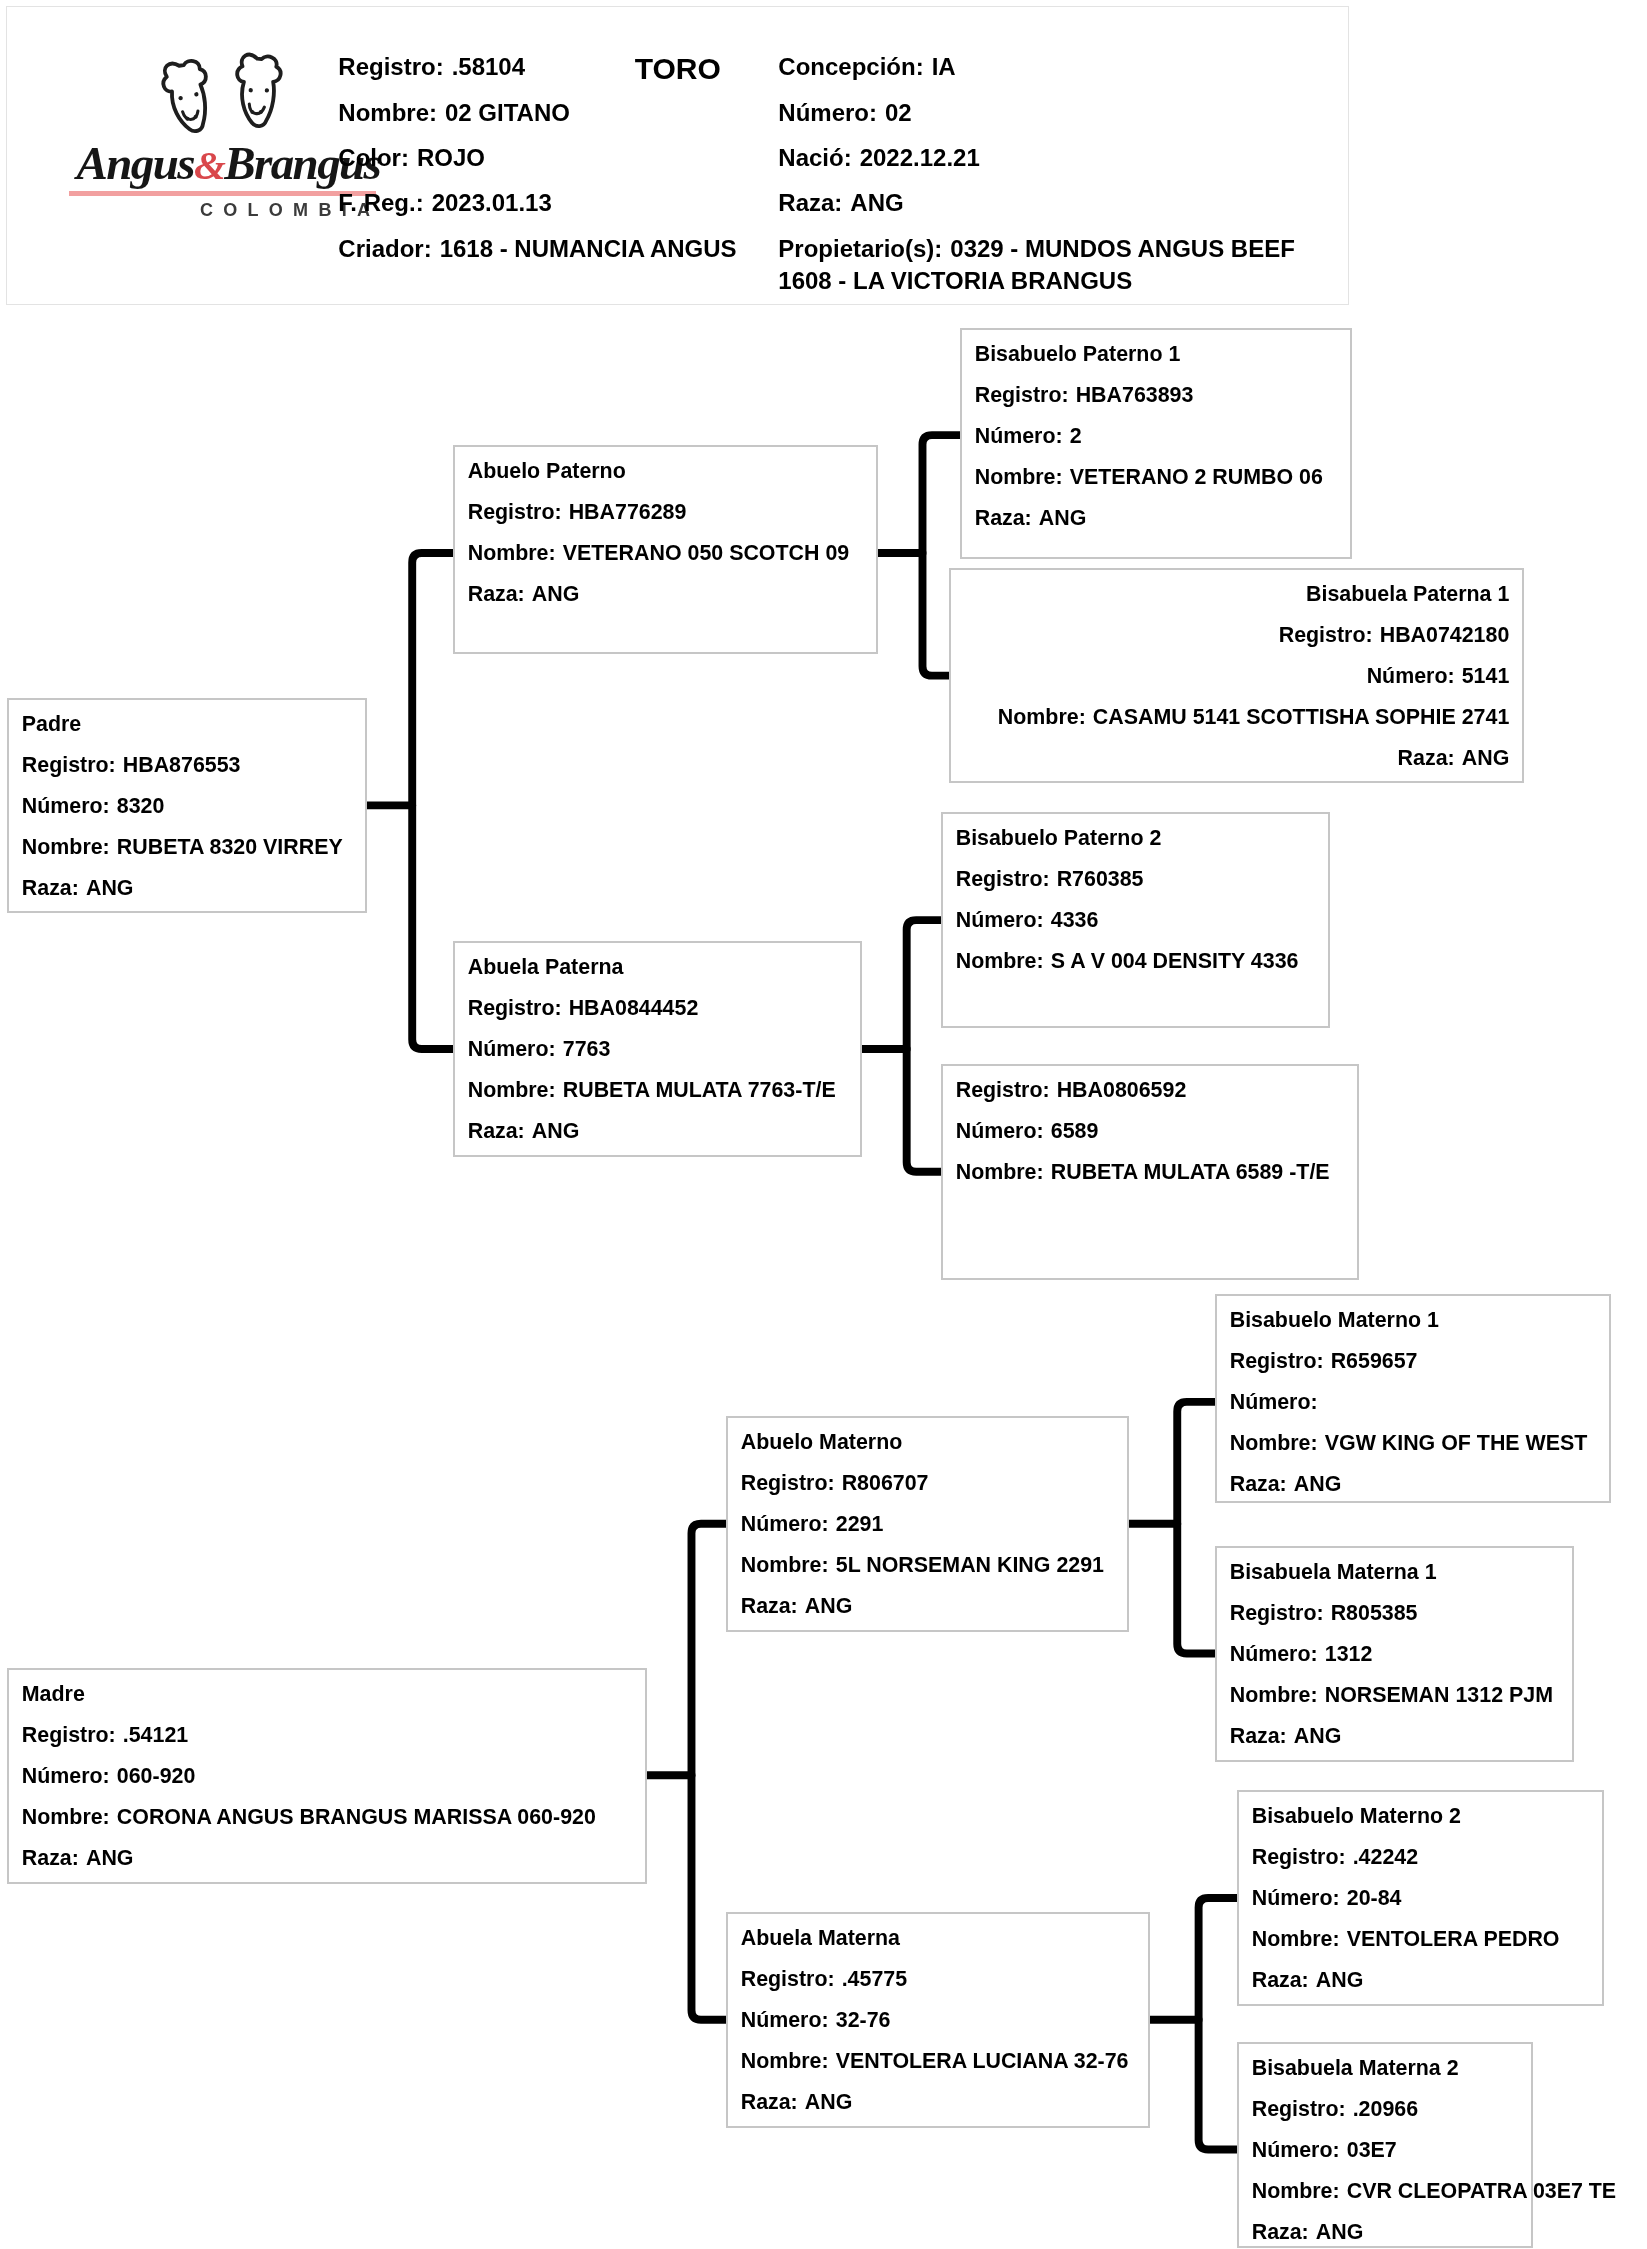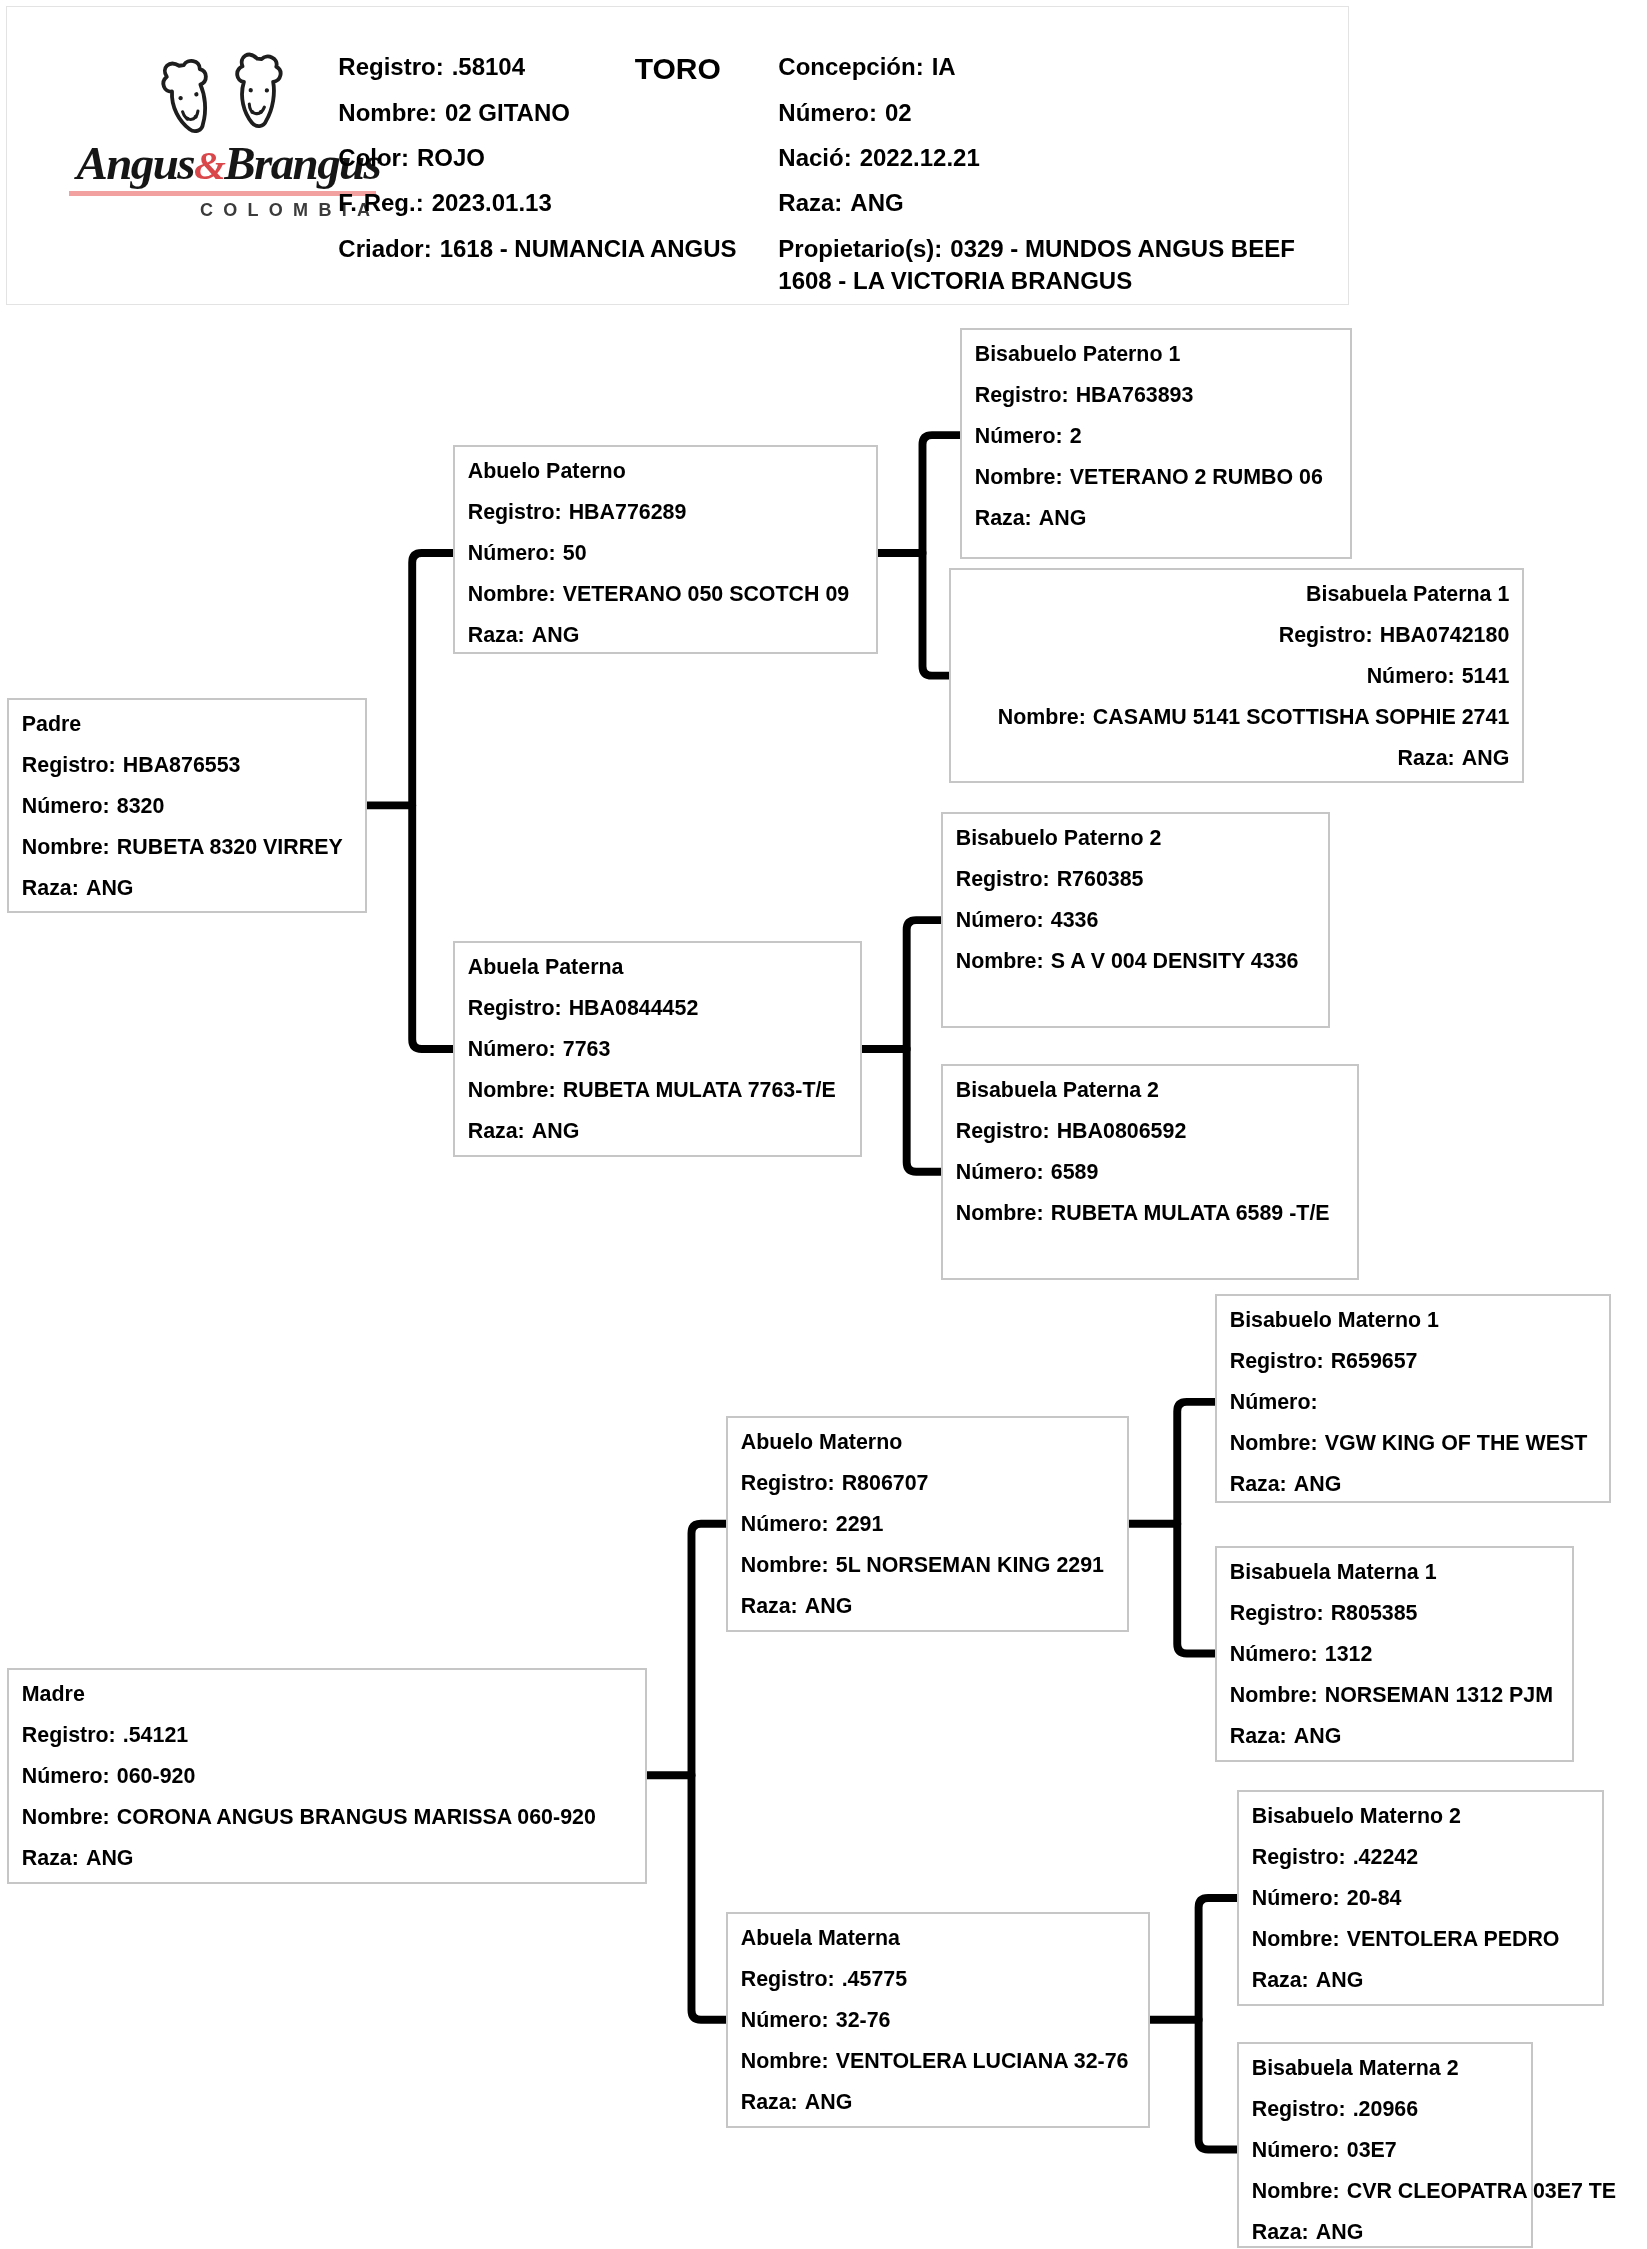--- a/index.html
+++ b/index.html
@@ -115,21 +115,20 @@
     <div class="node-title">Bisabuelo Paterno 1</div>
     <div class="row"><span class="lbl">Registro:</span><span>HBA763893</span></div>
     <div class="row"><span class="lbl">Número:</span><span>2</span></div>
     <div class="row"><span class="lbl">Nombre:</span><span>VETERANO 2 RUMBO 06</span></div>
     <div class="row"><span class="lbl">Raza:</span><span>ANG</span></div>
   </section>
 
   <section class="node" id="n-abuelo-paterno">
     <div class="node-title">Abuelo Paterno</div>
     <div class="row"><span class="lbl">Registro:</span><span>HBA776289</span></div>
-    <div class="row"><span class="lbl">Número:</span><span>50</span></div>
     <div class="row"><span class="lbl">Nombre:</span><span>VETERANO 050 SCOTCH 09</span></div>
     <div class="row"><span class="lbl">Raza:</span><span>ANG</span></div>
   </section>
 
   <section class="node" id="n-bisabuela-paterna-1">
     <div class="node-title">Bisabuela Paterna 1</div>
     <div class="row"><span class="lbl">Registro:</span><span>HBA0742180</span></div>
     <div class="row"><span class="lbl">Número:</span><span>5141</span></div>
     <div class="row"><span class="lbl">Nombre:</span><span>CASAMU 5141 SCOTTISHA SOPHIE 2741</span></div>
     <div class="row"><span class="lbl">Raza:</span><span>ANG</span></div>
@@ -152,21 +151,20 @@
 
   <section class="node" id="n-abuela-paterna">
     <div class="node-title">Abuela Paterna</div>
     <div class="row"><span class="lbl">Registro:</span><span>HBA0844452</span></div>
     <div class="row"><span class="lbl">Número:</span><span>7763</span></div>
     <div class="row"><span class="lbl">Nombre:</span><span>RUBETA MULATA 7763-T/E</span></div>
     <div class="row"><span class="lbl">Raza:</span><span>ANG</span></div>
   </section>
 
   <section class="node" id="n-bisabuela-paterna-2">
-    <div class="node-title">Bisabuela Paterna 2</div>
     <div class="row"><span class="lbl">Registro:</span><span>HBA0806592</span></div>
     <div class="row"><span class="lbl">Número:</span><span>6589</span></div>
     <div class="row"><span class="lbl">Nombre:</span><span>RUBETA MULATA 6589 -T/E</span></div>
   </section>
 
   <section class="node" id="n-bisabuelo-materno-1">
     <div class="node-title">Bisabuelo Materno 1</div>
     <div class="row"><span class="lbl">Registro:</span><span>R659657</span></div>
     <div class="row"><span class="lbl">Número:</span><span></span></div>
     <div class="row"><span class="lbl">Nombre:</span><span>VGW KING OF THE WEST</span></div>

